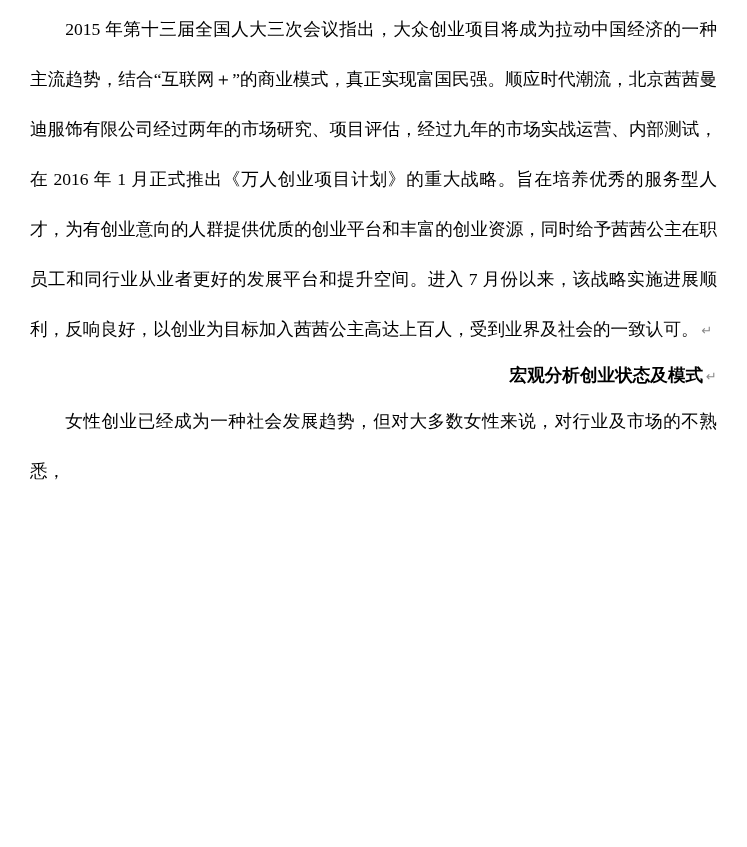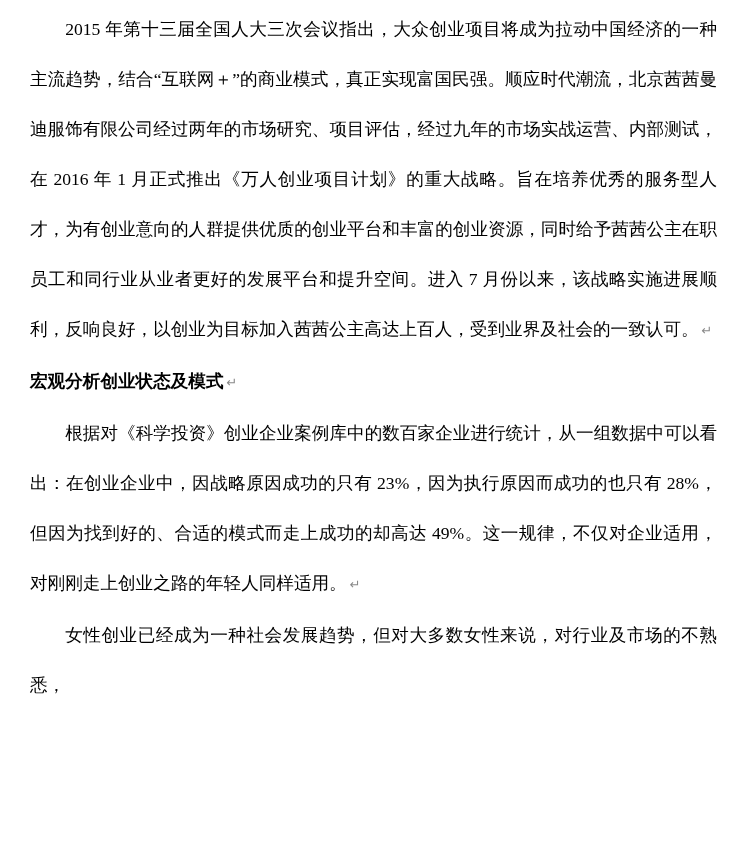--- a/index.html
+++ b/index.html
@@ -25,39 +25,38 @@
     text-align: justify;
   }
   .para {
     margin: 0;
     text-indent: 2em;
   }
   .heading {
     margin: 0;
     font-size: 17.6px;
     font-weight: bold;
-    text-align: left;
+    text-align: right;
     text-indent: 0;
-    line-height: 50px;
+    line-height: 38px;
   }
   .pmark {
     color: #8a8a8a;
     font-size: 13px;
     font-family: "DejaVu Sans", sans-serif;
     margin-left: 3px;
     font-weight: normal;
   }
 </style>
 </head>
 <body>
 
 <div class="page">
 
   <p class="para"><span>2015 年第十三届全国人大三次会议指出，大众创业项目将成为拉动中国经济的一种主流趋势，结合“互联网＋”的商业模式，真正实现富国民强。顺应时代潮流，北京茜茜曼迪服饰有限公司经过两年的市场研究、项目评估，经过九年的市场实战运营、内部测试，在 2016 年 1 月正式推出《万人创业项目计划》的重大战略。旨在培养优秀的服务型人才，为有创业意向的人群提供优质的创业平台和丰富的创业资源，同时给予茜茜公主在职员工和同行业从业者更好的发展平台和提升空间。进入 7 月份以来，该战略实施进展顺利，反响良好，以创业为目标加入茜茜公主高达上百人，受到业界及社会的一致认可。</span><span class="pmark">↵</span></p>
 
   <h2 class="heading"><span>宏观分析创业状态及模式</span><span class="pmark">↵</span></h2>
 
-  <p class="para"><span>根据对《科学投资》创业企业案例库中的数百家企业进行统计，从一组数据中可以看出：在创业企业中，因战略原因成功的只有 23%，因为执行原因而成功的也只有 28%，但因为找到好的、合适的模式而走上成功的却高达 49%。这一规律，不仅对企业适用，对刚刚走上创业之路的年轻人同样适用。</span><span class="pmark">↵</span></p>
 
 
   <p class="para"><span>女性创业已经成为一种社会发展趋势，但对大多数女性来说，对行业及市场的不熟悉，</span></p>
 
 </div>
 
 </body></html>

